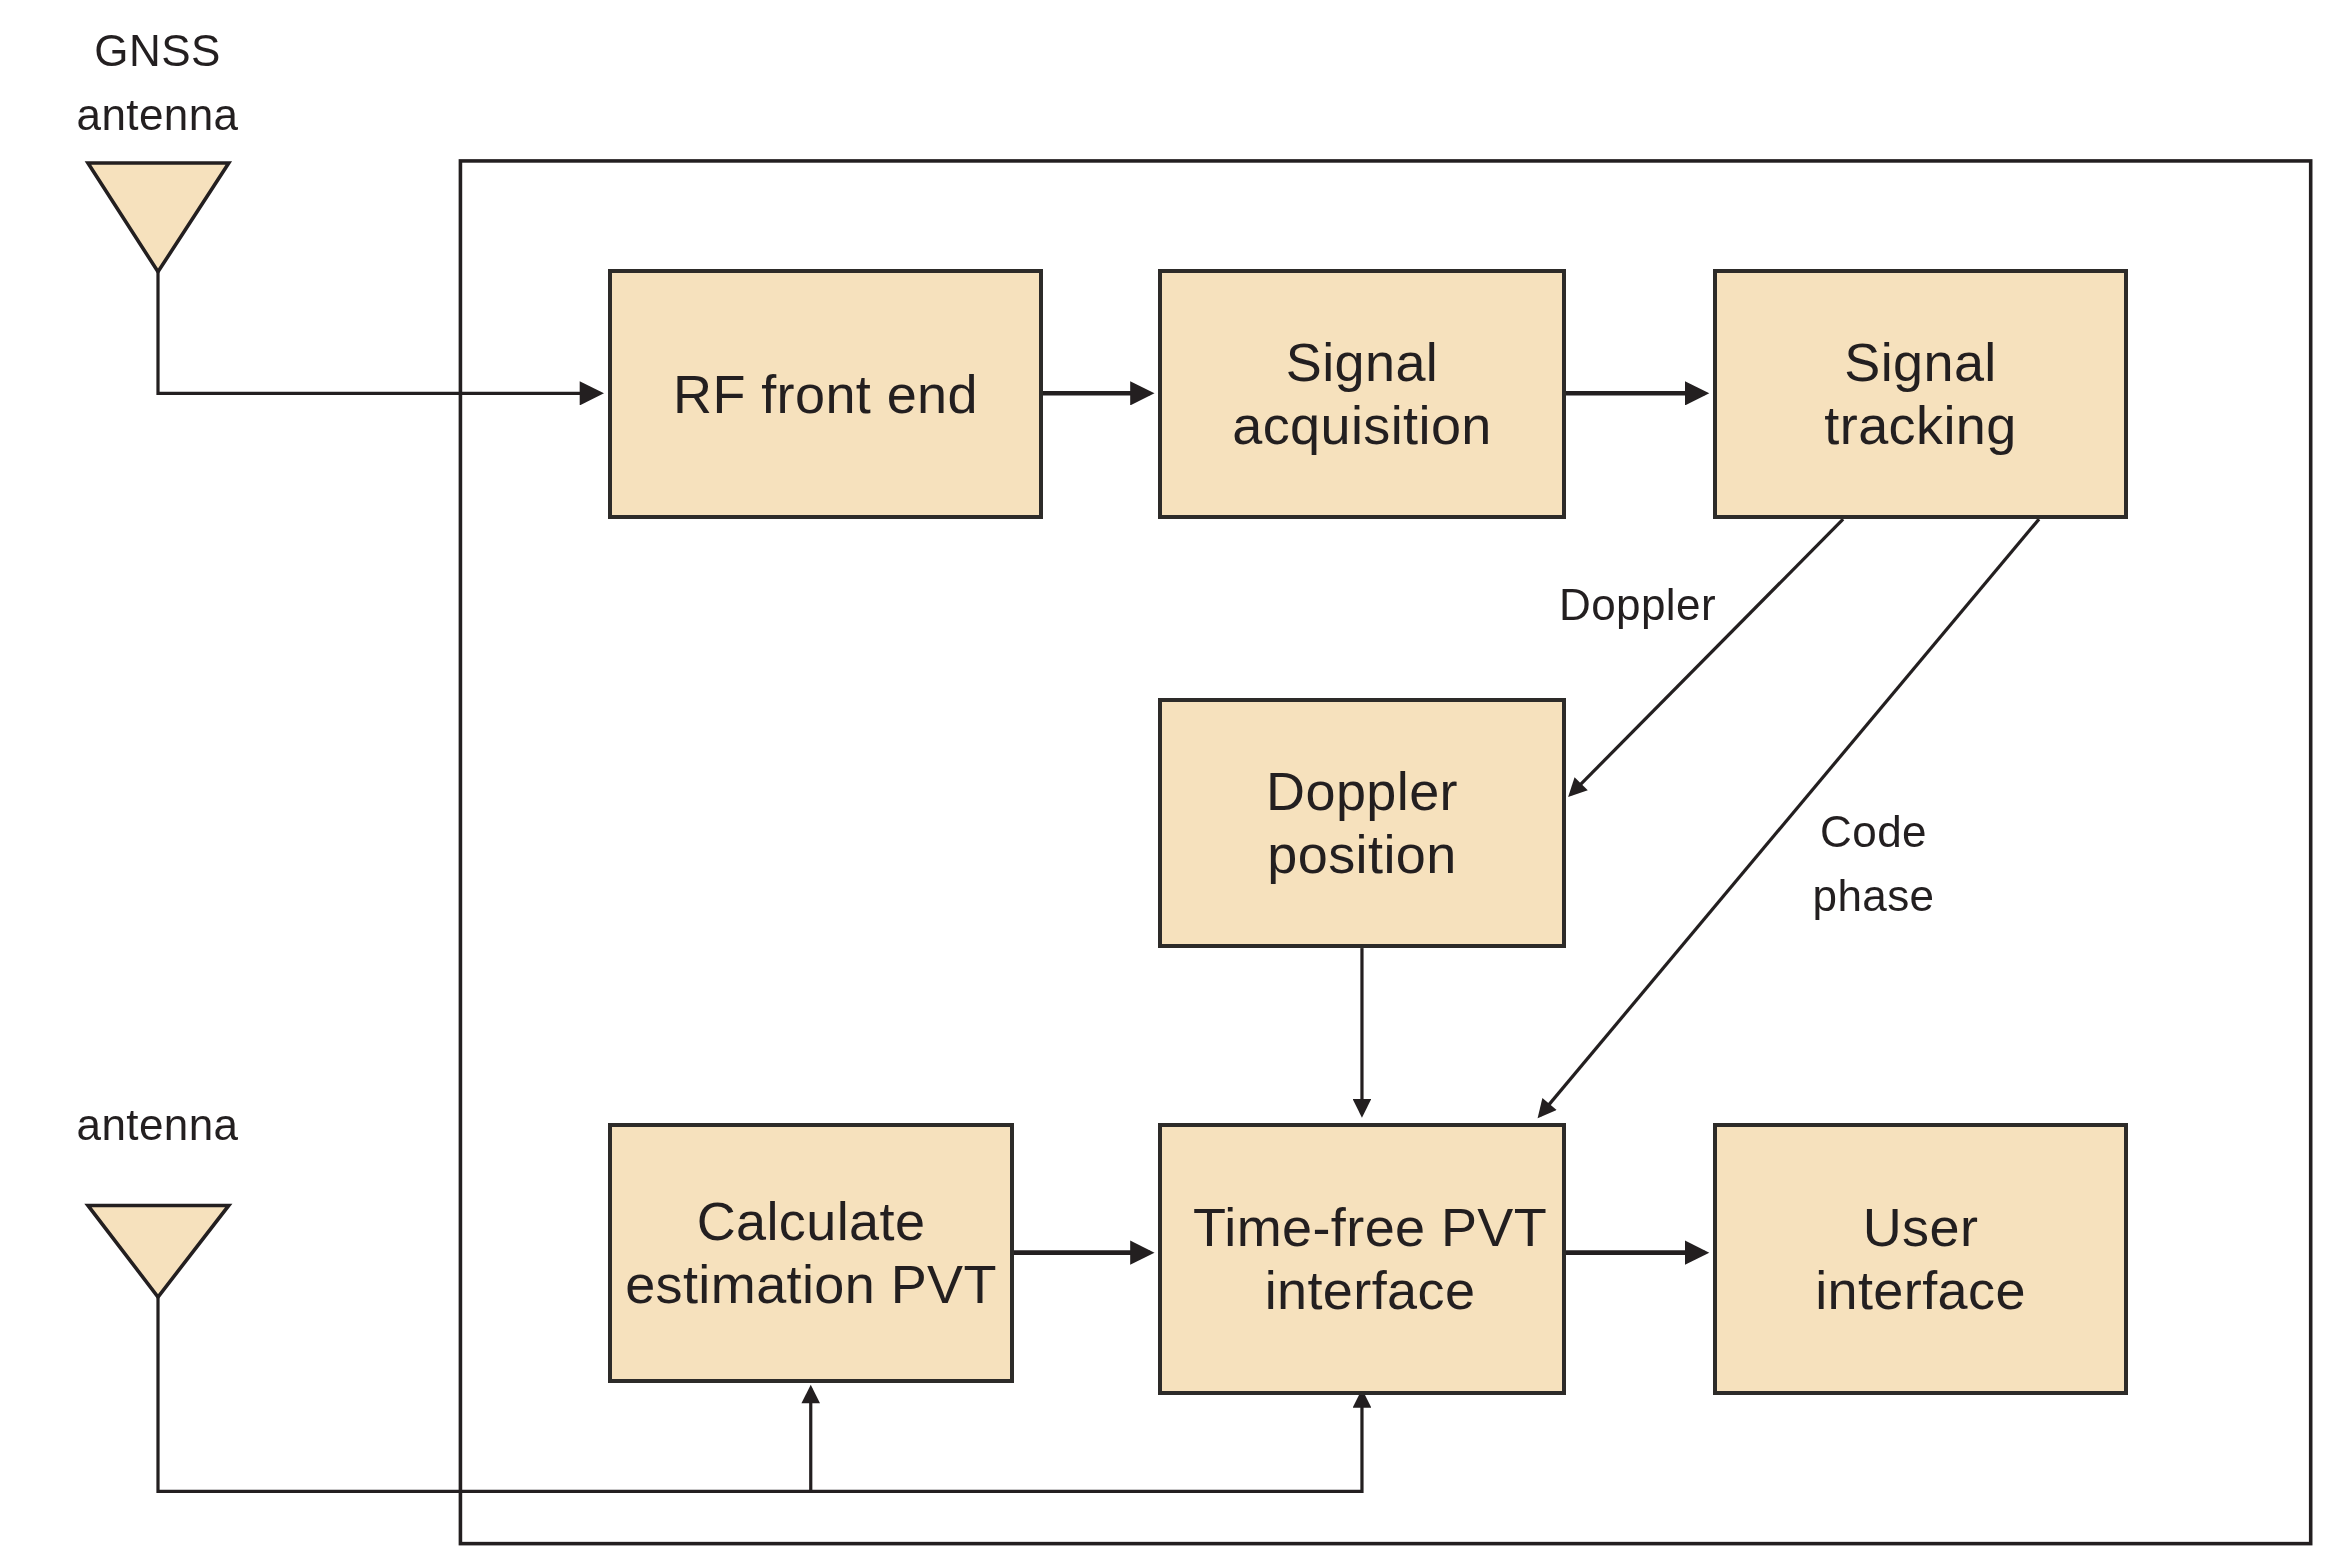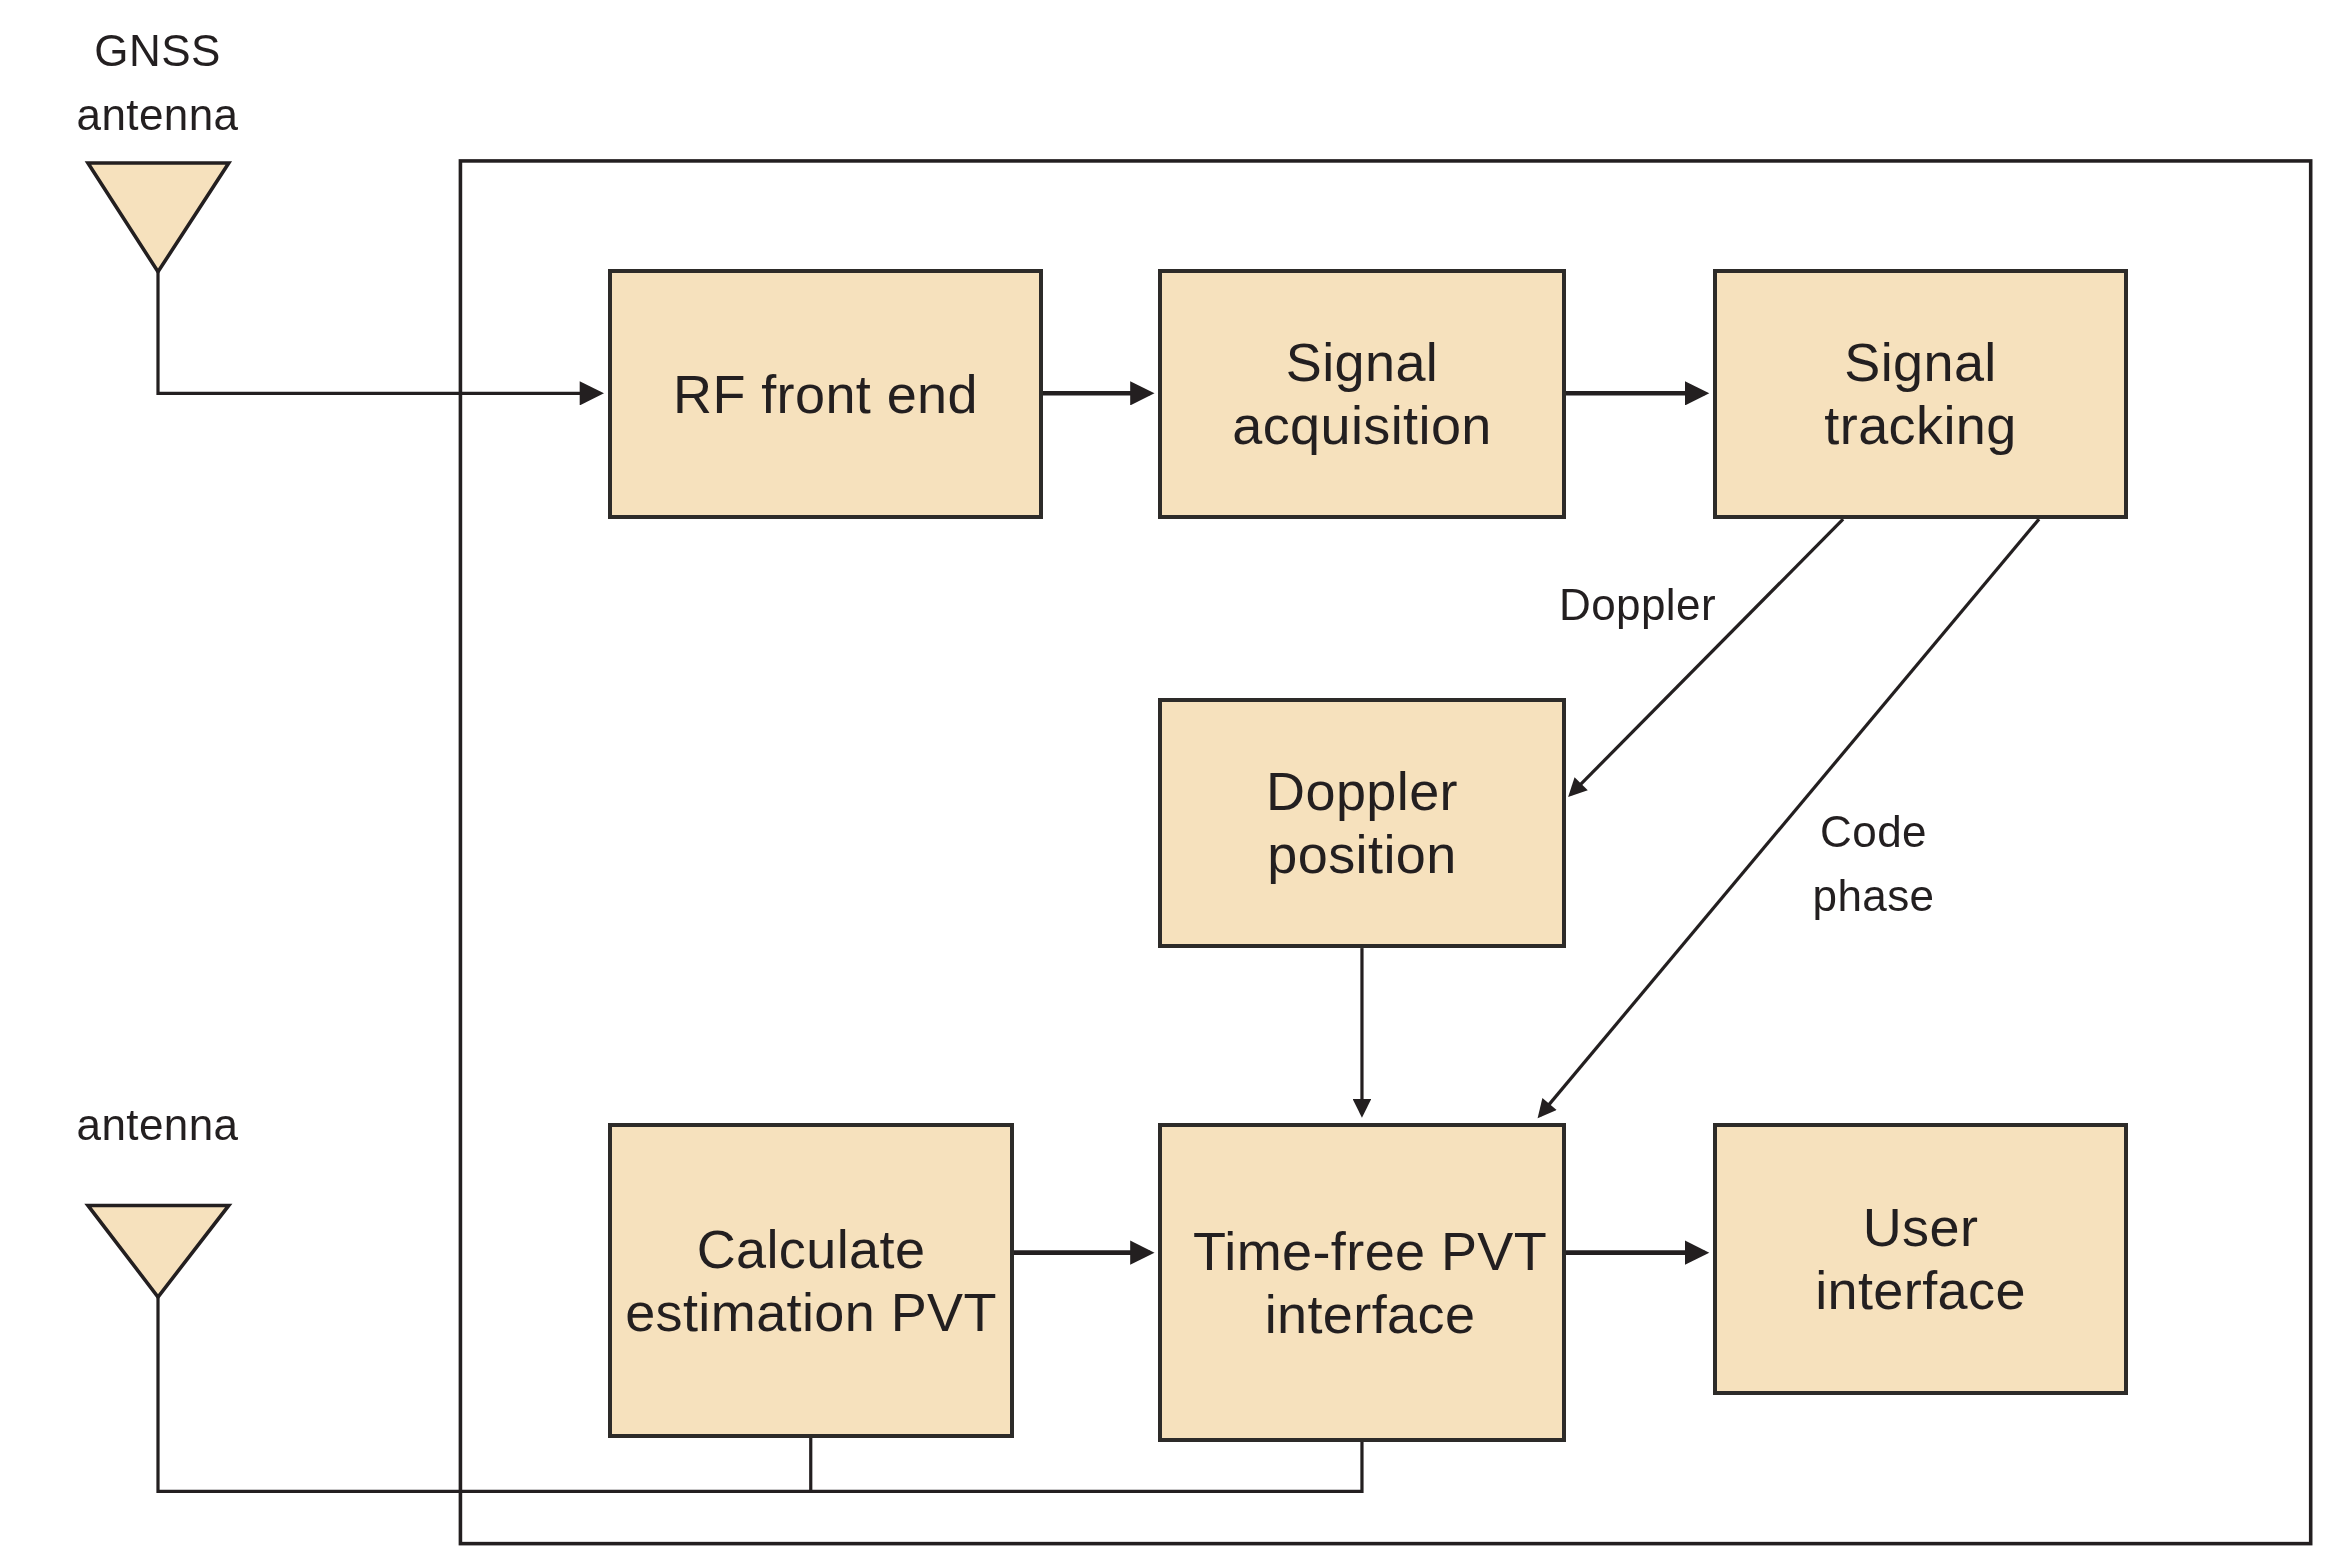--- a/index.html
+++ b/index.html
@@ -109,26 +109,26 @@
   <div class="box" style="left:1713px;top:269px;width:415px;height:250px;">
     <span>Signal</span>
     <span>tracking</span>
   </div>
 
   <div class="box" style="left:1158px;top:698px;width:408px;height:250px;">
     <span>Doppler</span>
     <span>position</span>
   </div>
 
-  <div class="box" style="left:608px;top:1123px;width:406px;height:315px;">
+  <div class="box" style="left:608px;top:1123px;width:406px;height:260px;">
     <span>Calculate</span>
     <span>estimation PVT</span>
   </div>
 
-  <div class="box" style="left:1158px;top:1123px;width:408px;height:319px;padding-left:16px;">
+  <div class="box" style="left:1158px;top:1123px;width:408px;height:272px;padding-left:16px;">
     <span>Time-free PVT</span>
     <span>interface</span>
   </div>
 
   <div class="box" style="left:1713px;top:1123px;width:415px;height:272px;">
     <span>User</span>
     <span>interface</span>
   </div>
 
 </div>

